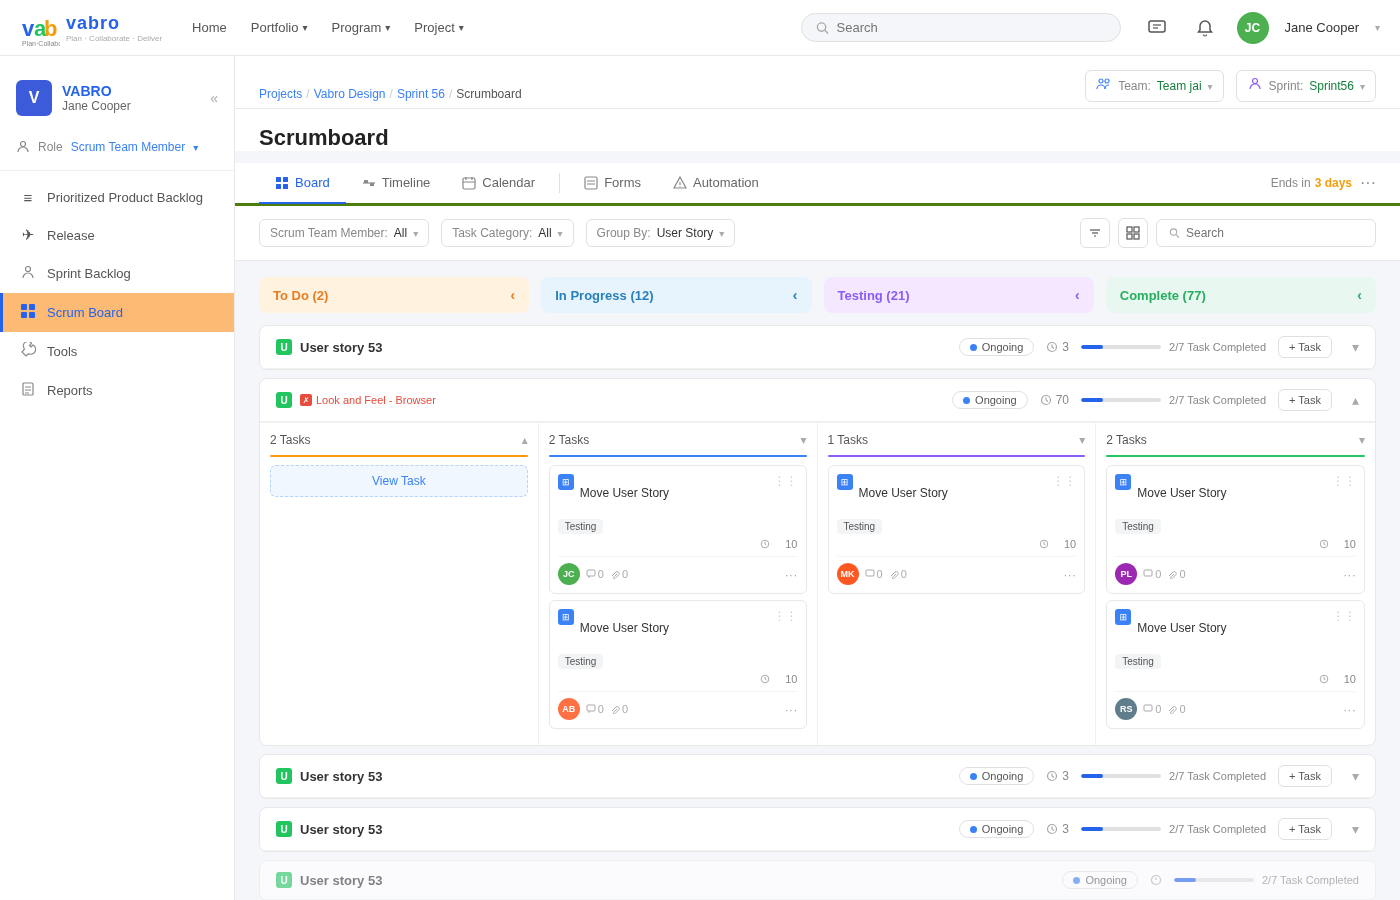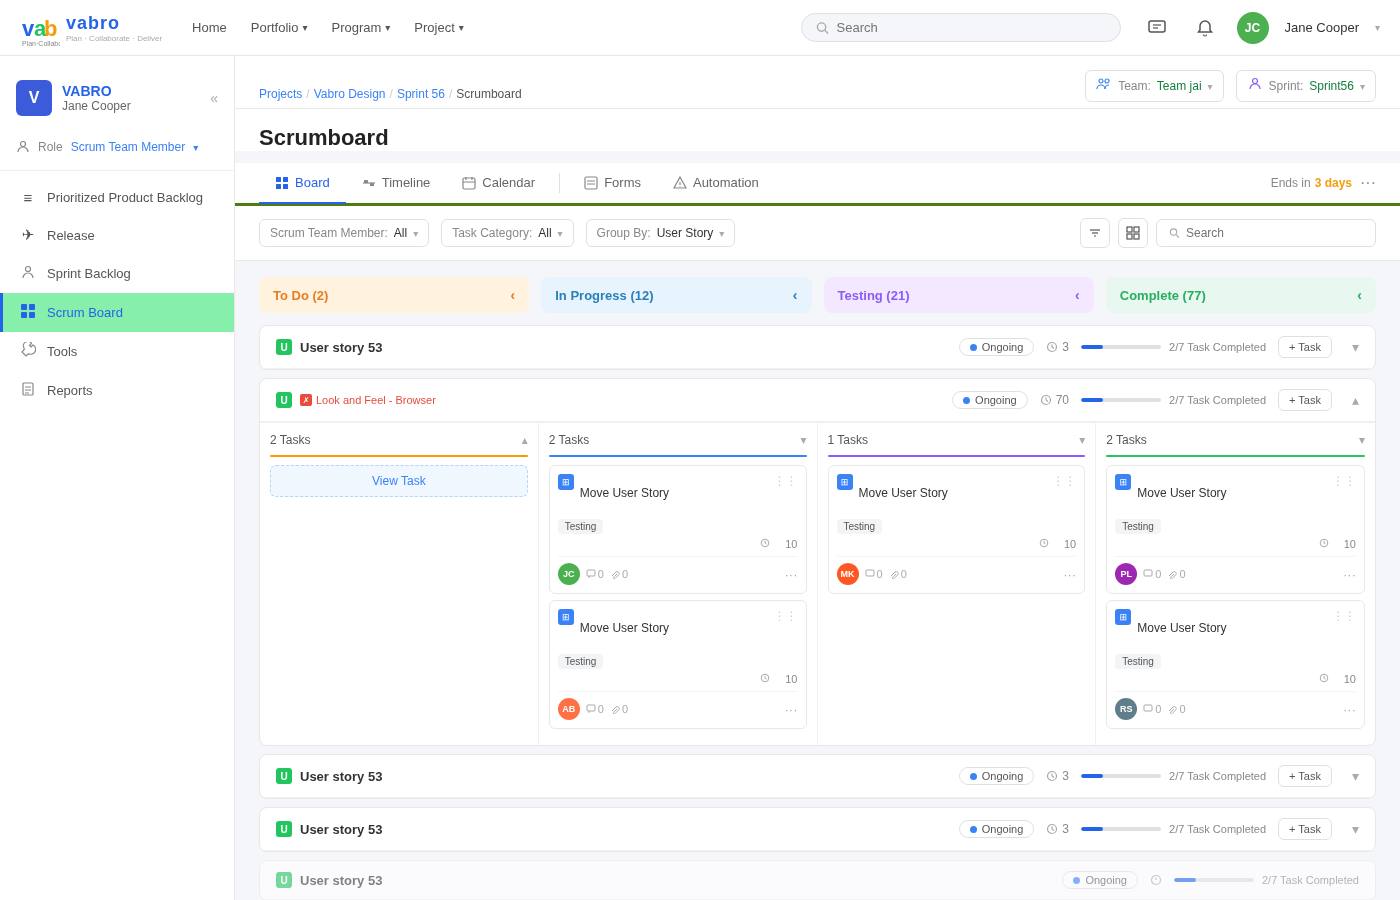--- a/index.html
+++ b/index.html
@@ -46,21 +46,21 @@
     .sidebar-role .role-label { color: #888; }
     .sidebar-role .role-value { color: #3b82f6; font-weight: 500; cursor: pointer; }
 
     .sidebar-divider { height: 1px; background: #f0f0f0; margin: 8px 0; }
 
     .sidebar-item {
       display: flex; align-items: center; gap: 10px;
       padding: 10px 16px; cursor: pointer; color: #555; font-size: 13px;
       border-left: 3px solid transparent;
     }
-    .sidebar-item.active { background: #86efac; color: #2563eb; border-left: 3px solid #2563eb; font-weight: 500; }
+    .sidebar-item.active { background: #fdba74; color: #2563eb; border-left: 3px solid #2563eb; font-weight: 500; }
     .sidebar-item .si-icon { font-size: 15px; width: 18px; text-align: center; }
 
     
     .main { flex: 1; overflow-y: auto; background: #f5f6fa; }
 
     .breadcrumb-bar {
       display: flex; align-items: center; justify-content: space-between;
       padding: 14px 24px 6px; background: #fff; border-bottom: 1px solid #e8e8e8;
     }
     .breadcrumb { display: flex; align-items: center; gap: 4px; font-size: 12px; color: #888; margin-top: 16px; }
@@ -175,21 +175,21 @@
     }
 
     
     .task-card { background: #fff; border: 1px solid #e8e8e8; border-radius: 6px; padding: 8px; margin-bottom: 6px; }
     .task-card-header { display: flex; align-items: flex-start; justify-content: space-between; margin-bottom: 6px; }
     .task-card-icon { width: 16px; height: 16px; background: #3b82f6; border-radius: 3px; display: flex; align-items: center; justify-content: center; color: #fff; font-size: 9px; flex-shrink: 0; }
     .task-card-title { font-size: 12px; color: #333; font-weight: 500; flex: 1; margin: 12px 6px; }
     .task-card-drag { color: #ccc; cursor: grab; font-size: 12px; }
     .task-badge { display: inline-block; background: #f3f4f6; border-radius: 4px; padding: 2px 7px; font-size: 10px; color: #555; margin-bottom: 4px; }
     .task-meta { display: flex; align-items: center; gap: 4px; font-size: 11px; color: #888; }
-    .task-time { display: flex; gap: 15px; margin-left: auto; }
+    .task-time { display: flex; align-items: center; gap: 15px; margin-left: auto; }
     .task-footer { display: flex; align-items: center; gap: 6px; margin-top: 6px; padding-top: 6px; border-top: 1px solid #f5f5f5; }
     .task-avatar { width: 22px; height: 22px; border-radius: 50%; background: #4caf50; display: flex; align-items: center; justify-content: center; color: #fff; font-size: 9px; font-weight: bold; }
     .task-avatar-2 { background: #ff7043; }
     .task-stat { display: flex; align-items: center; gap: 2px; font-size: 11px; color: #aaa; }
     .task-more { margin-left: auto; color: #aaa; cursor: pointer; }
   </style>
 </head>
 <body>
 
 <nav class="top-nav">

